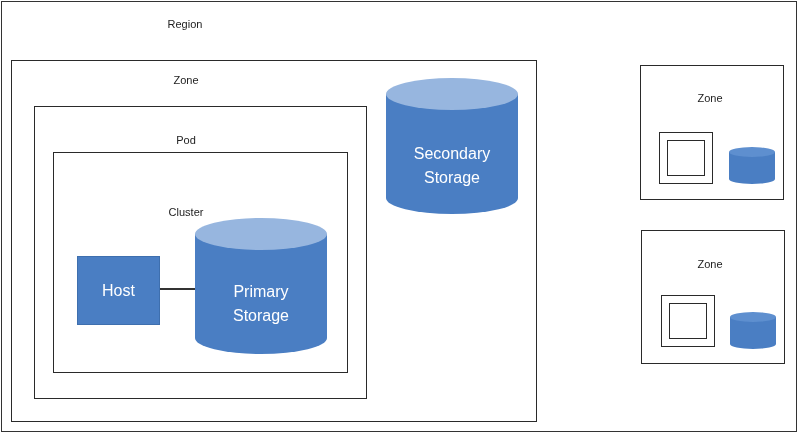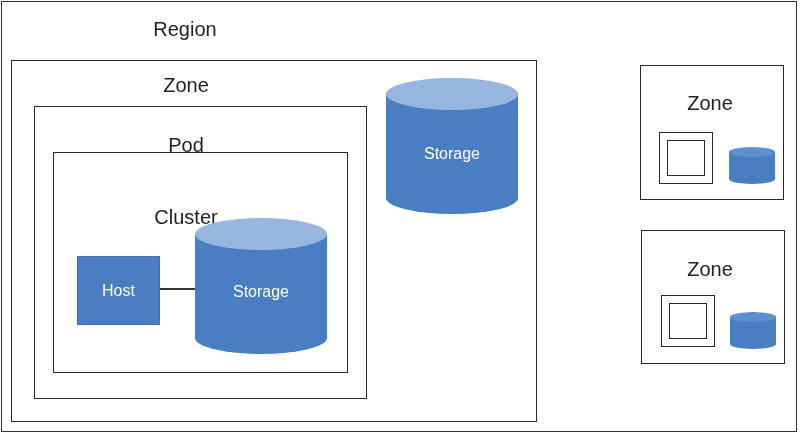--- a/index.html
+++ b/index.html
@@ -1,19 +1,19 @@
 <!DOCTYPE html>
 <html><head>
 <meta charset="utf-8">
 <style>
   html,body{margin:0;padding:0;background:#fff;}
   body{width:800px;height:435px;position:relative;overflow:hidden;font-family:"Liberation Sans",sans-serif;}
   .frame{position:absolute;left:1px;top:1px;width:796px;height:431px;border:1px solid #333;box-sizing:border-box;}
   .box{position:absolute;border:1.3px solid #2a2a2a;box-sizing:border-box;}
-  .lbl{position:absolute;font-size:20px;color:#222;text-align:center;}
+  .lbl{position:absolute;font-size:11px;color:#222;text-align:center;}
   .cyl{position:absolute;}
   .cyltext{position:absolute;color:#fff;font-size:16px;text-align:center;line-height:24px;}
   .host{position:absolute;background:#4a7ec3;border:1px solid #3e6fae;color:#fff;font-size:16px;display:flex;align-items:center;justify-content:center;box-sizing:border-box;}
   .line{position:absolute;background:#333;height:1.5px;}
 </style>
 </head>
 <body>
 
 <div class="frame"></div>
 <div class="lbl" style="left:135px;top:18px;width:100px;">Region</div>
@@ -30,28 +30,30 @@
 <div class="host" style="left:77px;top:256px;width:83px;height:69px;">
   <span>Host</span>
 </div>
 <div class="line" style="left:160px;top:288px;width:35px;"></div>
 
 <svg class="cyl" style="left:193px;top:216px;" width="136" height="142">
   <path d="M2,18 L2,122 A66,16 0 0 0 134,122 L134,18 Z" fill="#4a7ec3"></path>
   <ellipse cx="68" cy="18" rx="66" ry="16" fill="#97b6df"></ellipse>
 </svg>
 <div class="cyltext" style="left:193px;top:280px;width:136px;">
+  <div>Primary</div>
   <div>Storage</div>
 </div>
 
 <svg class="cyl" style="left:384px;top:76px;" width="136" height="142">
   <path d="M2,18 L2,122 A66,16 0 0 0 134,122 L134,18 Z" fill="#4a7ec3"></path>
   <ellipse cx="68" cy="18" rx="66" ry="16" fill="#97b6df"></ellipse>
 </svg>
 <div class="cyltext" style="left:384px;top:142px;width:136px;">
+  <div>Secondary</div>
   <div>Storage</div>
 </div>
 
 <div class="box" style="left:640px;top:65px;width:144px;height:135px;"></div>
 <div class="lbl" style="left:660px;top:92px;width:100px;">Zone</div>
 <div class="box" style="left:659px;top:132px;width:54px;height:52px;"></div>
 <div class="box" style="left:667px;top:140px;width:38px;height:36px;"></div>
 <svg class="cyl" style="left:728px;top:146px;" width="48" height="40">
   <path d="M1,6 L1,33 A23,5 0 0 0 47,33 L47,6 Z" fill="#4a7ec3"></path>
   <ellipse cx="24" cy="6" rx="23" ry="5" fill="#5e8fcf"></ellipse>

